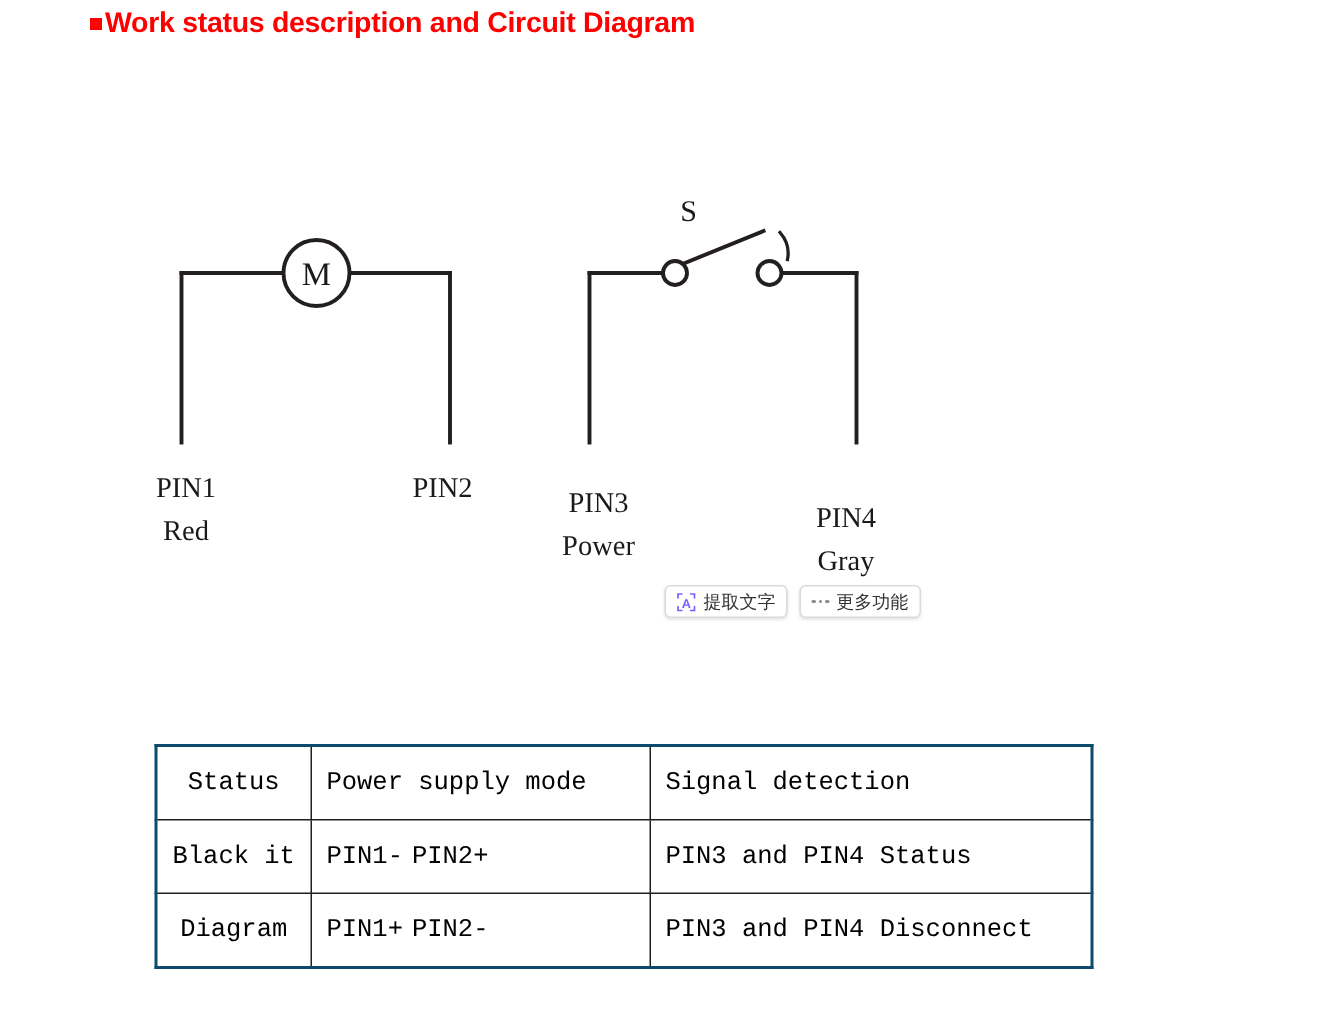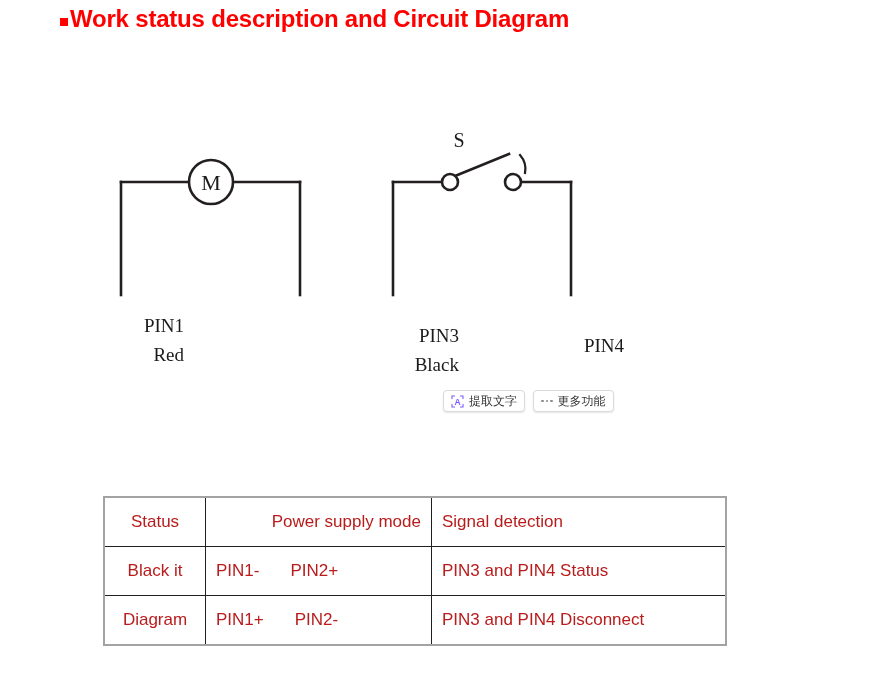--- a/index.html
+++ b/index.html
@@ -16,21 +16,21 @@
     -webkit-font-smoothing: antialiased;
   }
 
   
   #page-title {
     position: absolute;
     left: 60px;
     top: 5px;
     color: #ff0000;
     font-family: "Liberation Sans", sans-serif;
-    font-size: 24px;
+    font-size: 19px;
     font-weight: bold;
     letter-spacing: -0.2px;
     white-space: nowrap;
   }
   #page-title .bullet {
     display: inline-block;
     width: 8px;
     height: 8px;
     background: #ff0000;
     margin-right: 2px;
@@ -45,21 +45,21 @@
     width: 700px;
     height: 200px;
   }
   #circuit-diagram svg {
     display: block;
   }
 
   
   .pin-label-group {
     position: absolute;
-    text-align: right;
+    text-align: center;
     font-family: "Liberation Serif", "DejaVu Serif", serif;
     color: #1a1a1a;
     width: 120px;
   }
   .pin-label-group .pin-name {
     font-size: 19px;
     line-height: 28px;
     white-space: nowrap;
   }
   .pin-label-group .pin-color {
@@ -118,42 +118,42 @@
     background: #8a8a8a;
     display: block;
   }
 
   
   #status-table {
     position: absolute;
     left: 103px;
     top: 496px;
     border-collapse: collapse;
-    border: 2px solid #a3a3a3;
-    font-family: Liberation Sans, sans-serif;
-    color: #b91c1c;
+    border: 2px solid #0c4a6e;
+    font-family: Liberation Mono, monospace;
+    color: #000000;
     background: #ffffff;
   }
   #status-table td, #status-table th {
     border: 1px solid #231f20;
     font-weight: normal;
     font-size: 17px;
     padding: 0 10px;
     height: 48px;
     vertical-align: middle;
     white-space: nowrap;
   }
   #status-table .col-status  { width: 80px;  text-align: center; }
   #status-table .col-power   { width: 205px; text-align: left; }
   #status-table .col-signal  { width: 273px; text-align: left; }
   #status-table thead td { text-align: center; }
-  #status-table thead .col-power { text-align: right; padding-left: 10px; }
+  #status-table thead .col-power { text-align: left; padding-left: 10px; }
   #status-table tbody .col-power { text-align: left; padding-left: 10px; }
   .power-cell { display: inline-block; }
-  .power-cell .p2 { margin-left: 31px; }
+  .power-cell .p2 { margin-left: 6px; }
 </style>
 </head>
 <body>
 
 <div id="page-title">
   <span class="bullet"></span><span>Work status description and Circuit Diagram</span>
 </div>
 
 <div id="circuit-diagram">
   <svg width="700" height="200" viewBox="0 0 700 200" xmlns="http://www.w3.org/2000/svg">
@@ -181,27 +181,29 @@
     <circle cx="513" cy="72" r="8" fill="#ffffff" stroke="#231f20" stroke-width="2.6"></circle>
     <text x="459" y="37" text-anchor="middle" font-family="Liberation Serif, DejaVu Serif, serif" font-size="20" fill="#1a1a1a">S</text>
   </svg>
 </div>
 
 <div class="pin-label-group" id="pin-group-1">
   <div class="pin-name">PIN1</div>
   <div class="pin-color">Red</div>
 </div>
 <div class="pin-label-group" id="pin-group-2">
+  <div class="pin-name">PIN2</div>
 </div>
 <div class="pin-label-group" id="pin-group-3">
   <div class="pin-name">PIN3</div>
-  <div class="pin-color">Black</div>
+  <div class="pin-color">Power</div>
 </div>
 <div class="pin-label-group" id="pin-group-4">
   <div class="pin-name">PIN4</div>
+  <div class="pin-color">Gray</div>
 </div>
 
 <div id="ocr-toolbar">
   <div class="ocr-btn">
     <span class="extract-icon">
       <svg width="13" height="13" viewBox="0 0 13 13" xmlns="http://www.w3.org/2000/svg">
         <g stroke="#7b5cff" stroke-width="1.1" fill="none" stroke-linecap="round">
           <path d="M1 3.6 L1 1 L3.6 1"></path>
           <path d="M9.4 1 L12 1 L12 3.6"></path>
           <path d="M12 9.4 L12 12 L9.4 12"></path>

